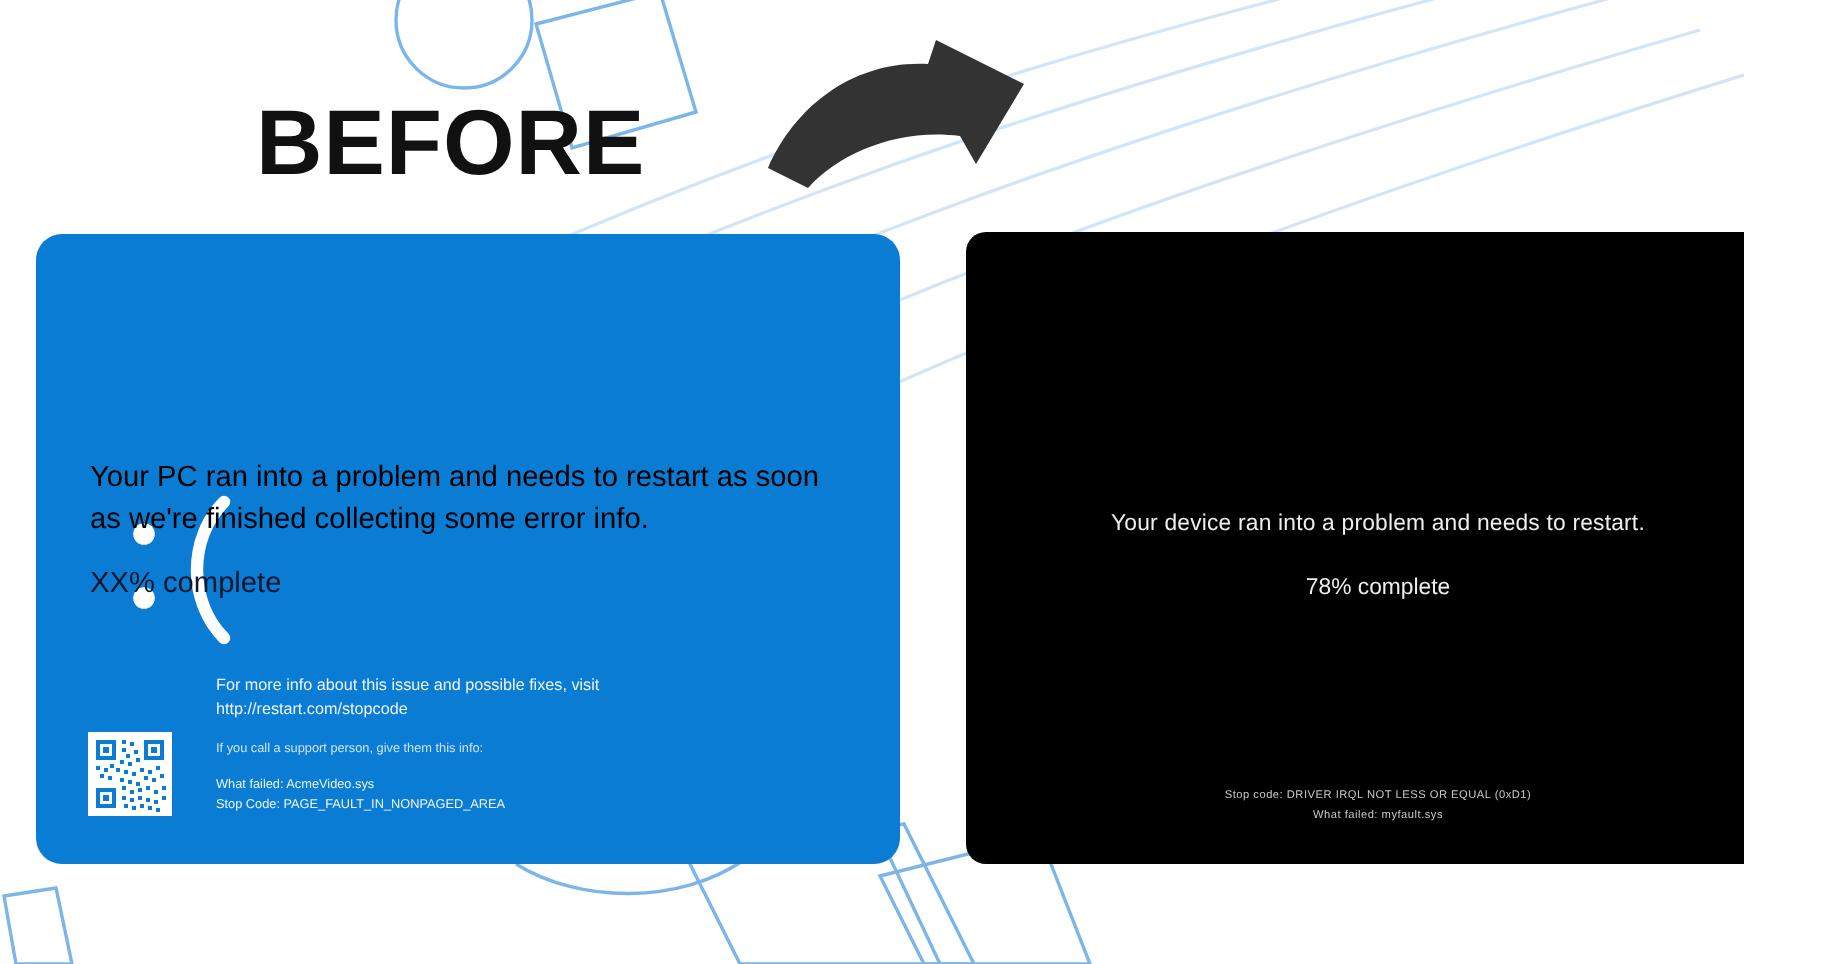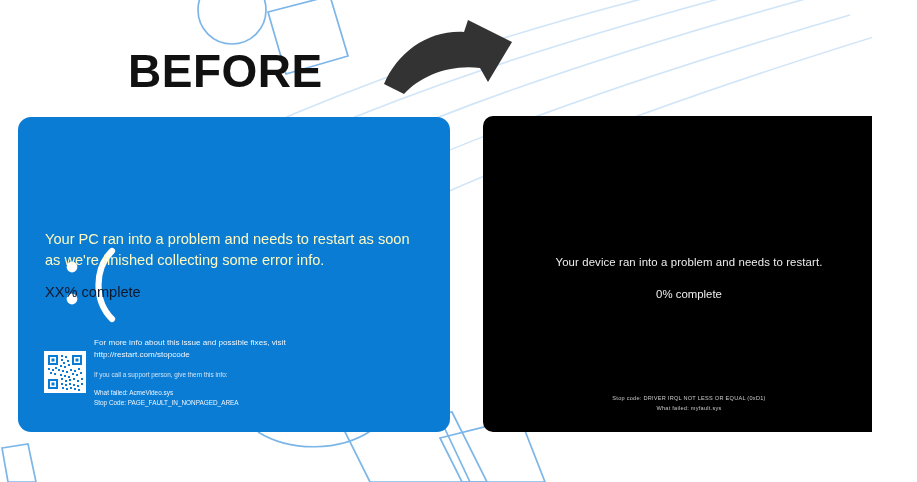--- a/index.html
+++ b/index.html
@@ -81,38 +81,38 @@
     width: 80px;
     height: 80px;
   }
   #before-headline {
     position: absolute;
     left: 27px;
     top: 112px;
     width: 380px;
     font-size: 14.6px;
     line-height: 1.42;
-    color: #fef9c3;
+    color: #000000;
     font-weight: normal;
   }
   #before-progress {
     position: absolute;
     left: 27px;
     top: 167px;
     font-size: 14.6px;
     color: #0f172a;
   }
   #before-footer {
     position: absolute;
     left: 26px;
     top: 219px;
     width: 390px;
     display: flex;
-    align-items: center;
-    gap: 8px;
+    align-items: flex-end;
+    gap: 22px;
   }
   #qr-code {
     width: 42px;
     height: 42px;
     background: #ffffff;
     flex: none;
     padding: 2px;
     box-sizing: border-box;
   }
   #before-footer-text {
@@ -309,20 +309,20 @@
         <div class="footer-main">http://restart.com/stopcode</div>
         <div class="footer-sub">If you call a support person, give them this info:</div>
         <div class="footer-code">What failed: AcmeVideo.sys</div>
         <div class="footer-code" style="margin-top:0">Stop Code: PAGE_FAULT_IN_NONPAGED_AREA</div>
       </div>
     </div>
   </div>
 
   <div id="panel-after">
     <div id="after-headline">Your device ran into a problem and needs to restart.</div>
-    <div id="after-progress">0% complete</div>
+    <div id="after-progress">78% complete</div>
     <div id="after-footer">
       <div class="after-footer-line">Stop code: DRIVER IRQL NOT LESS OR EQUAL (0xD1)</div>
       <div class="after-footer-line">What failed: myfault.sys</div>
     </div>
   </div>
 
 </div>
 
 </body></html>

